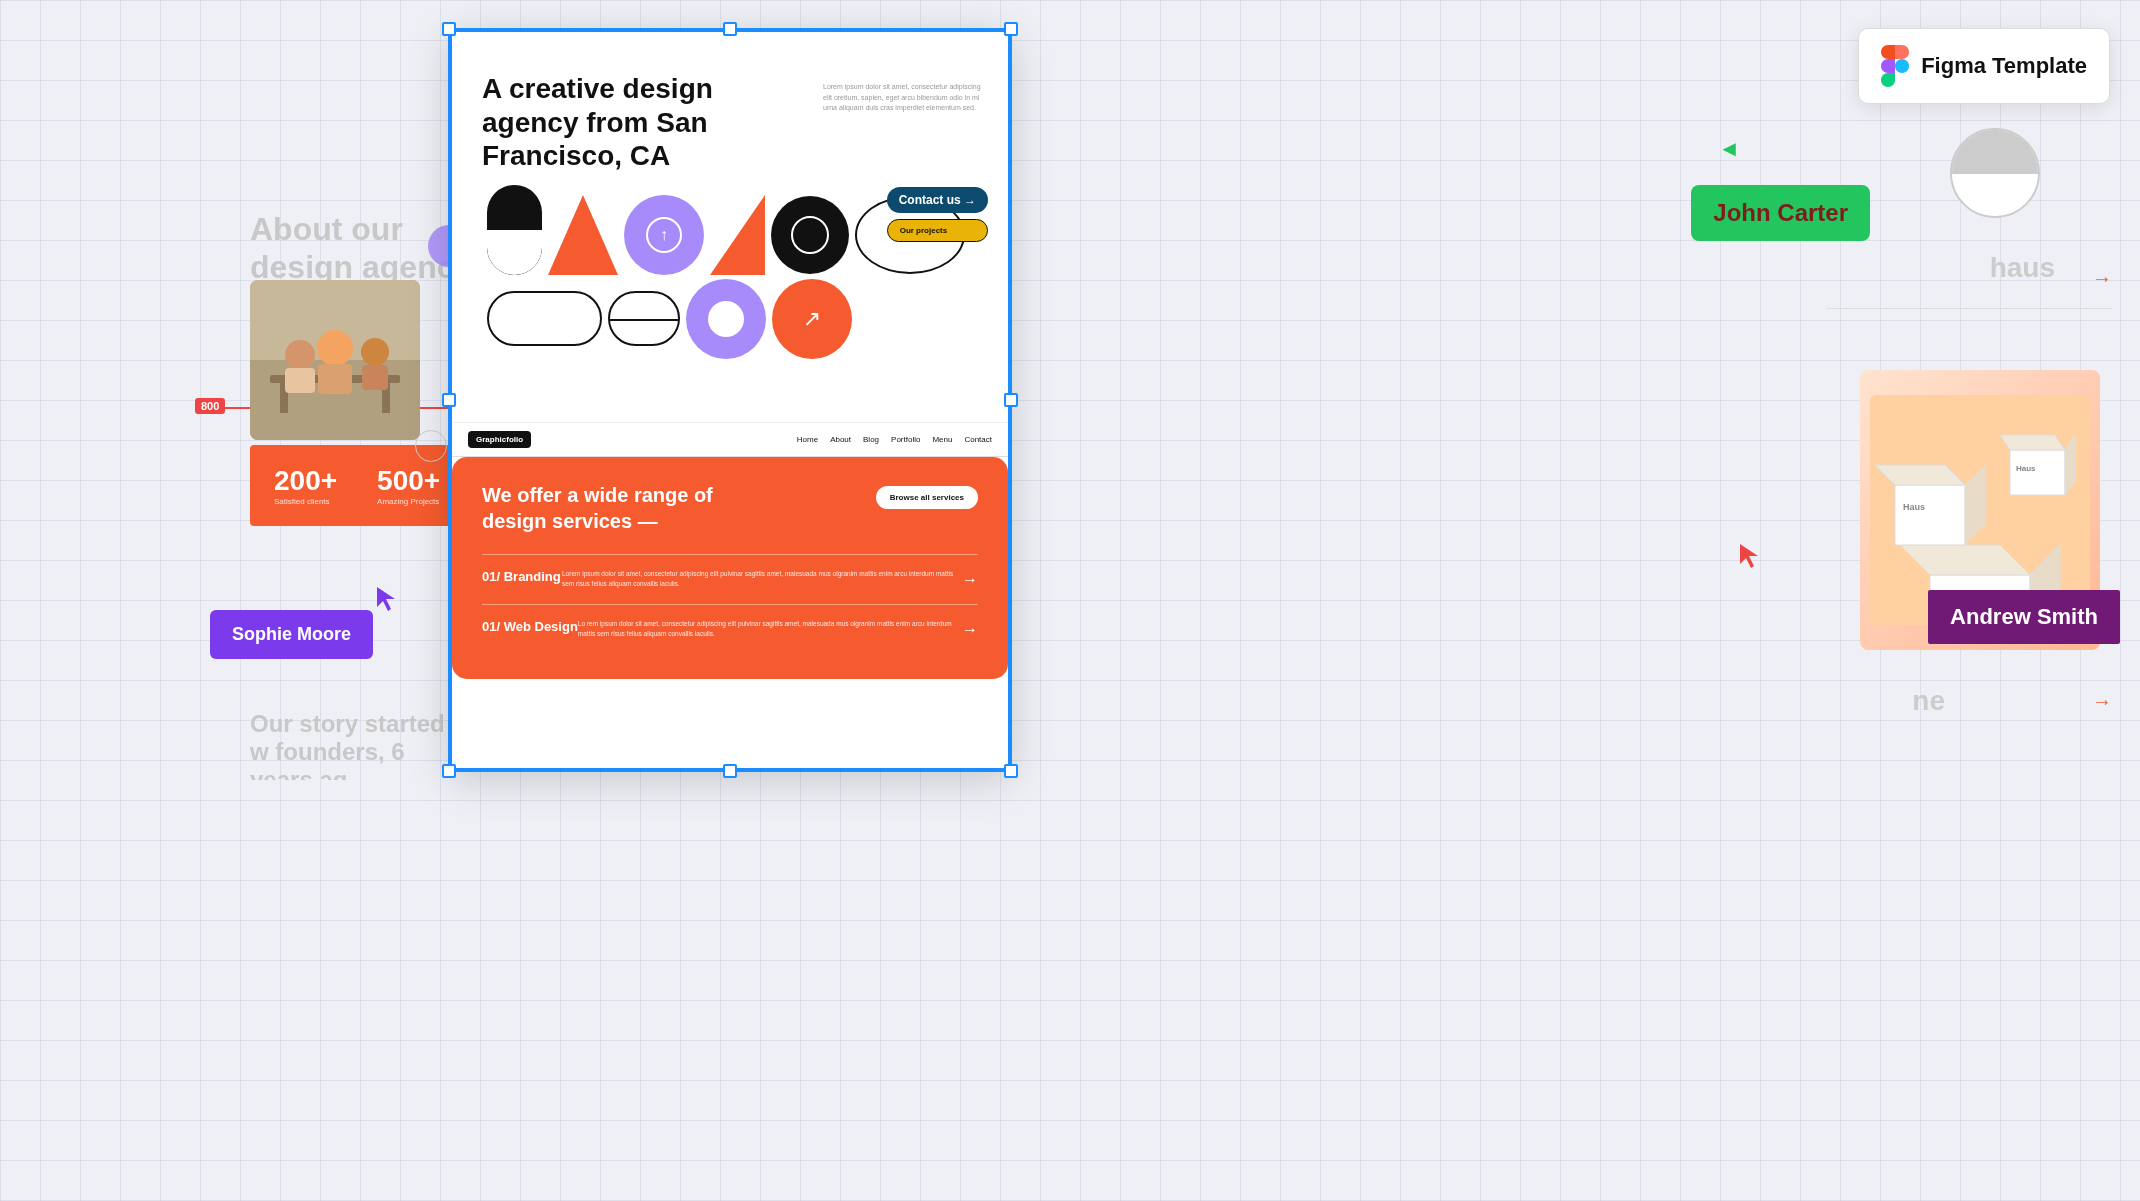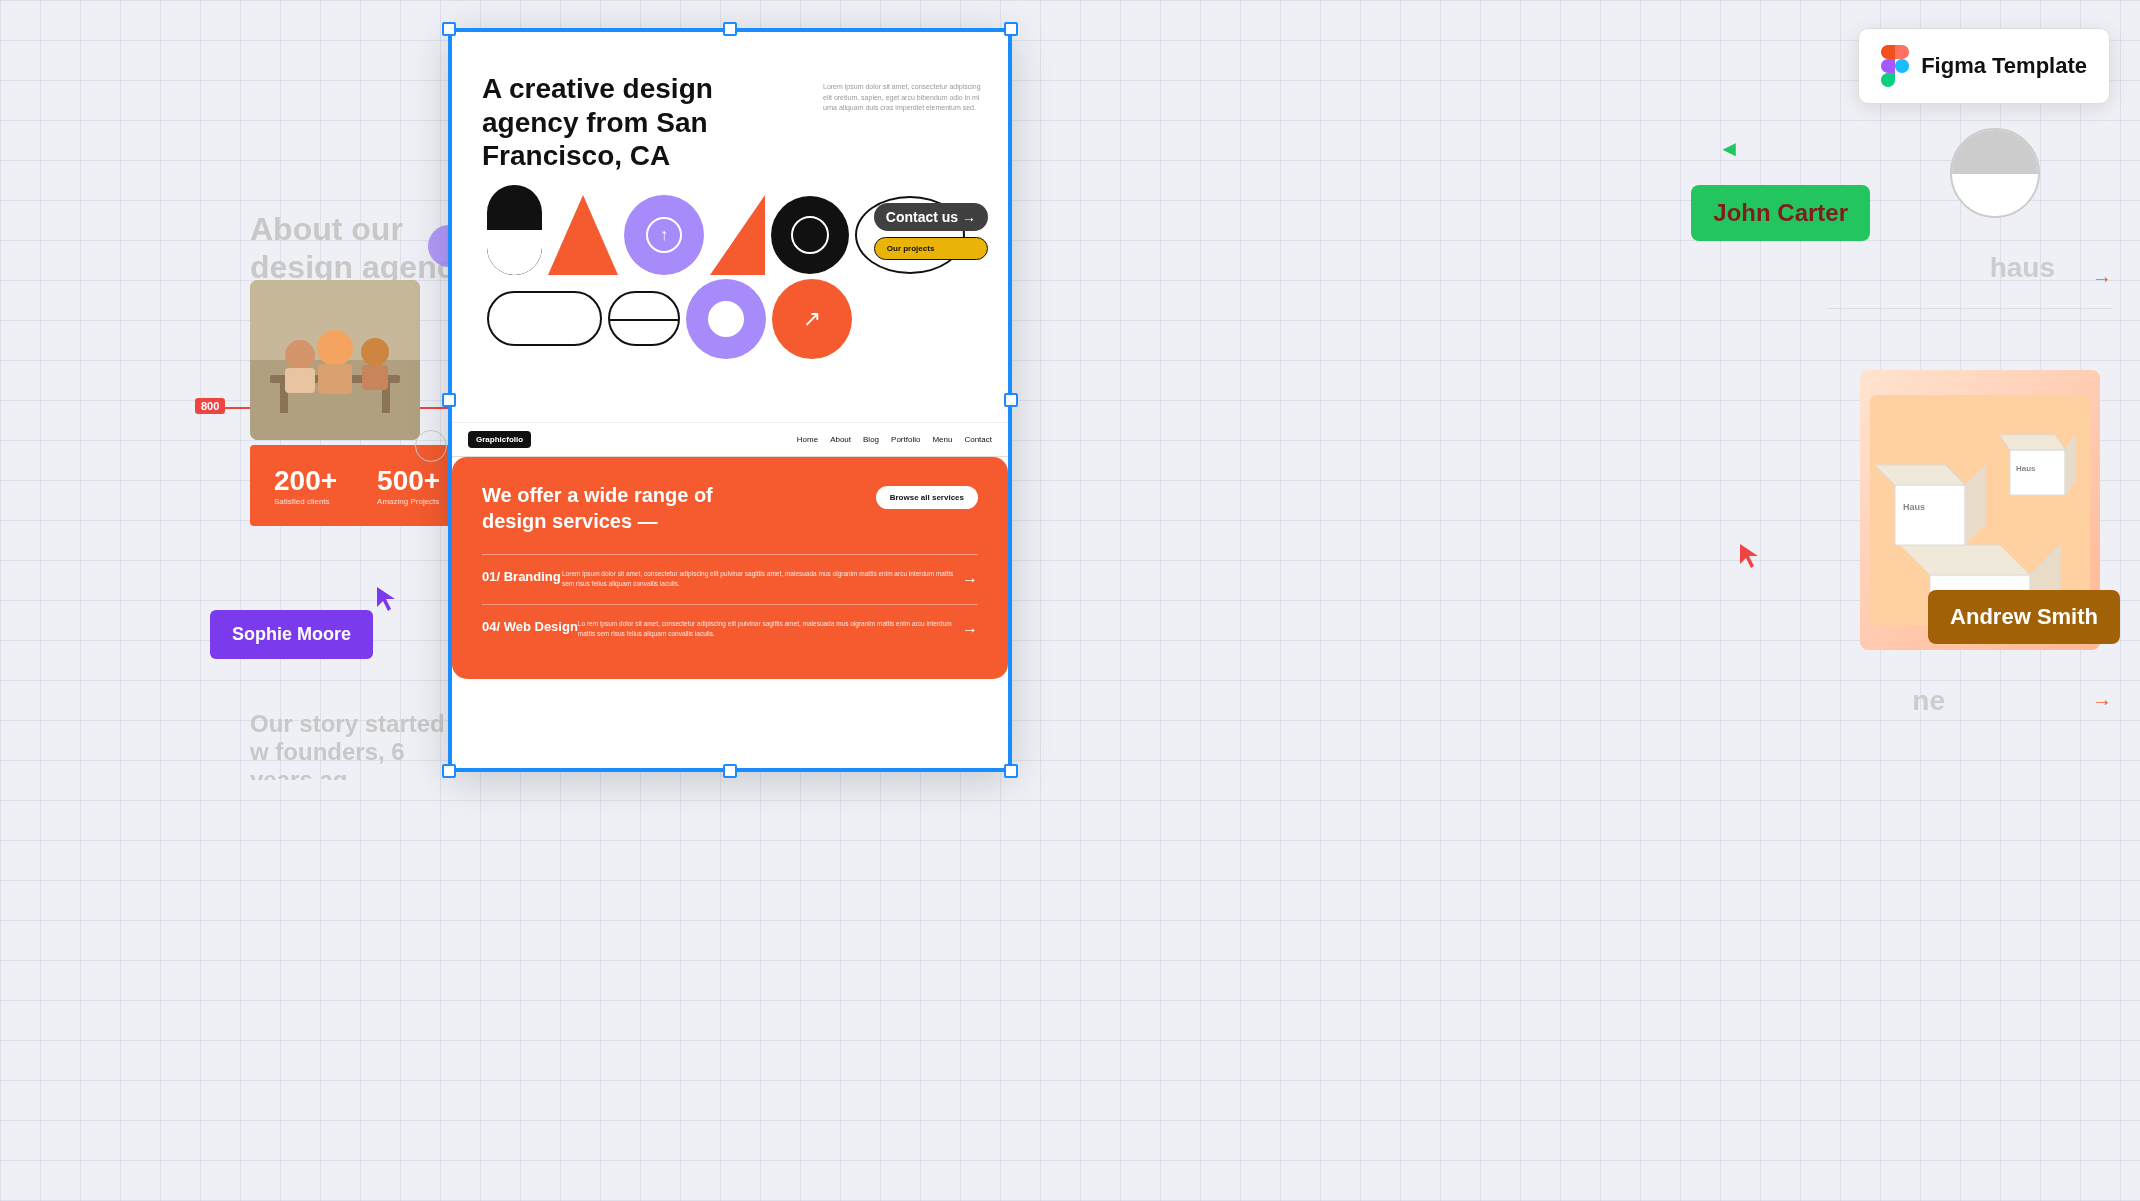--- a/index.html
+++ b/index.html
@@ -86,31 +86,30 @@
     .hero-buttons {
       position: absolute;
       top: 155px;
       right: 20px;
       display: flex;
       flex-direction: column;
       gap: 6px;
     }
 
     .btn-contact {
-      background: #404040;
+      background: #0c4a6e;
       color: white;
       padding: 6px 12px;
       border-radius: 20px;
-      font-size: 14px;
+      font-size: 12px;
       font-weight: 600;
       display: flex;
       align-items: center;
       gap: 4px;
       cursor: pointer;
-      margin-top: 16px;
     }
 
     .btn-projects {
       background: #eab308;
       color: #111;
       padding: 6px 12px;
       border-radius: 20px;
       font-size: 8px;
       font-weight: 600;
       border: 1.5px solid #111;
@@ -551,26 +550,26 @@
       display: flex;
       align-items: center;
       justify-content: center;
     }
 
     
     .andrew-badge {
       position: absolute;
       right: 20px;
       top: 590px;
-      background: #a16207;
+      background: #701a75;
       color: white;
       font-size: 22px;
       font-weight: 700;
       padding: 14px 22px;
-      border-radius: 8px;
+      border-radius: 2px;
     }
 
     
     .selection-frame {
       position: absolute;
       left: 448px;
       top: 28px;
       width: 564px;
       height: 744px;
       border: 2px solid #1a8cff;
@@ -717,21 +716,21 @@
       <div class="browse-btn">Browse all services</div>
     </div>
 
     <div class="service-item">
       <div class="service-number">01/ Branding</div>
       <div class="service-desc">Lorem ipsum dolor sit amet, consectetur adipiscing elit pulvinar sagittis amet, malesuada mus olgranim mattis enim arcu interdum mattis sem risus felius aliquam convallis iaculis.</div>
       <div class="service-arrow">→</div>
     </div>
 
     <div class="service-item">
-      <div class="service-number">04/ Web Design</div>
+      <div class="service-number">01/ Web Design</div>
       <div class="service-desc">Lo rem ipsum dolor sit amet, consectetur adipiscing elit pulvinar sagittis amet, malesuada mus olgranim mattis enim arcu interdum mattis sem risus felius aliquam convallis iaculis.</div>
       <div class="service-arrow">→</div>
     </div>
   </div>
 </div>
 
 <div class="selection-frame">
   <div class="handle frame-handle-tl"></div>
   <div class="handle frame-handle-tr"></div>
   <div class="handle frame-handle-bl"></div>

